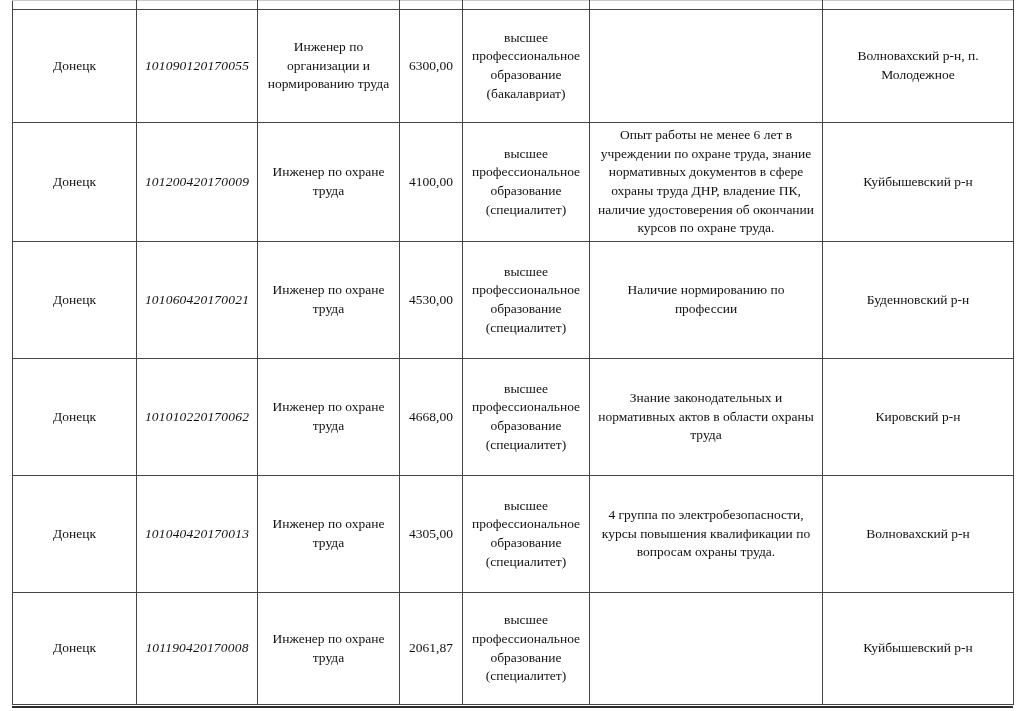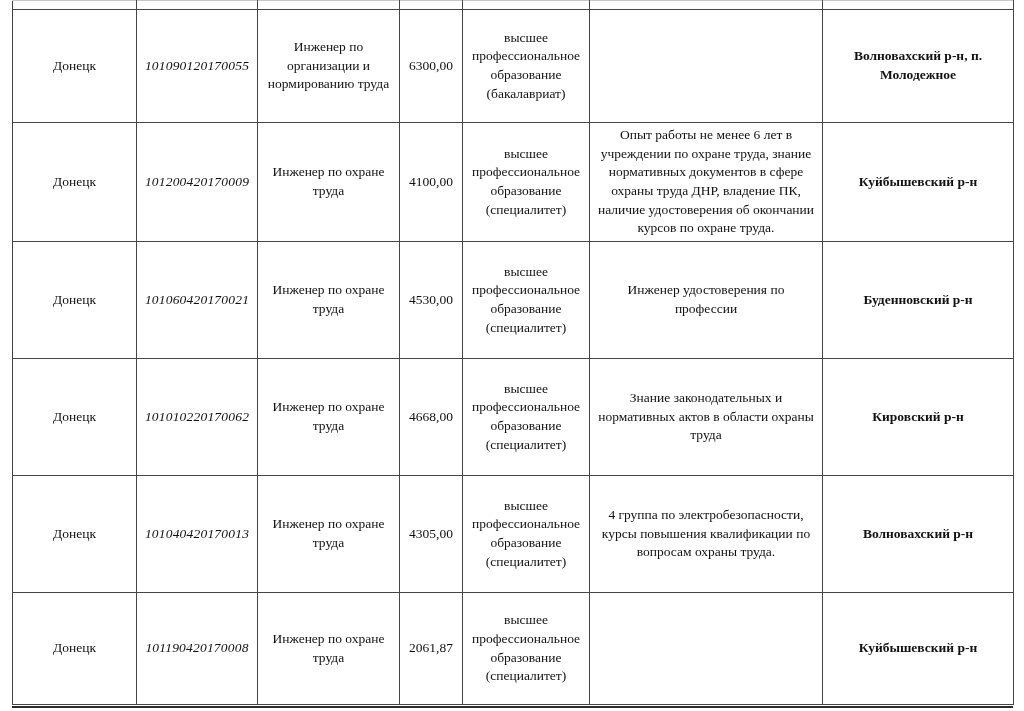--- a/index.html
+++ b/index.html
@@ -39,21 +39,21 @@
   tr.h3 td{height:112px;}
   tr.h4 td{height:112px;}
   tr.h5 td{height:112px;}
   tr.h6 td{height:107px;}
   td.c-city{padding:2px 10px;}
   td.c-id{letter-spacing:.2px;font-style:italic;}
   td.c-pos{padding:2px 7px;}
   td.c-sal{padding:2px 4px;}
   td.c-edu{padding:2px 5px;margin-left:35px;}
   td.c-req{padding:2px 7px;}
-  td.c-dst{padding:2px 16px;font-weight:bold;}
+  td.c-dst{padding:2px 16px;}
   .bottom-rule{
     width:1001px;height:2px;background:#2d2d2d;margin-top:1px;
   }
 </style>
 </head>
 <body>
 
 <div class="page">
   <div class="tbl-wrap">
     <table class="vac">
@@ -96,21 +96,21 @@
           <td class="c-req">Опыт работы не менее 6 лет в учреждении по охране труда, знание нормативных документов в сфере охраны труда ДНР, владение ПК, наличие удостоверения об окончании курсов по охране труда.</td>
           <td class="c-dst">Куйбышевский р-н</td>
         </tr>
 
         <tr class="h3">
           <td class="c-city">Донецк</td>
           <td class="c-id">101060420170021</td>
           <td class="c-pos">Инженер по охране труда</td>
           <td class="c-sal">4530,00</td>
           <td class="c-edu">высшее профессиональное образование (специалитет)</td>
-          <td class="c-req">Инженер удостоверения по профессии</td>
+          <td class="c-req">Наличие нормированию по профессии</td>
           <td class="c-dst">Буденновский р-н</td>
         </tr>
 
         <tr class="h4">
           <td class="c-city">Донецк</td>
           <td class="c-id">101010220170062</td>
           <td class="c-pos">Инженер по охране труда</td>
           <td class="c-sal">4668,00</td>
           <td class="c-edu">высшее профессиональное образование (специалитет)</td>
           <td class="c-req">Знание законодательных и нормативных актов в области охраны труда</td>

